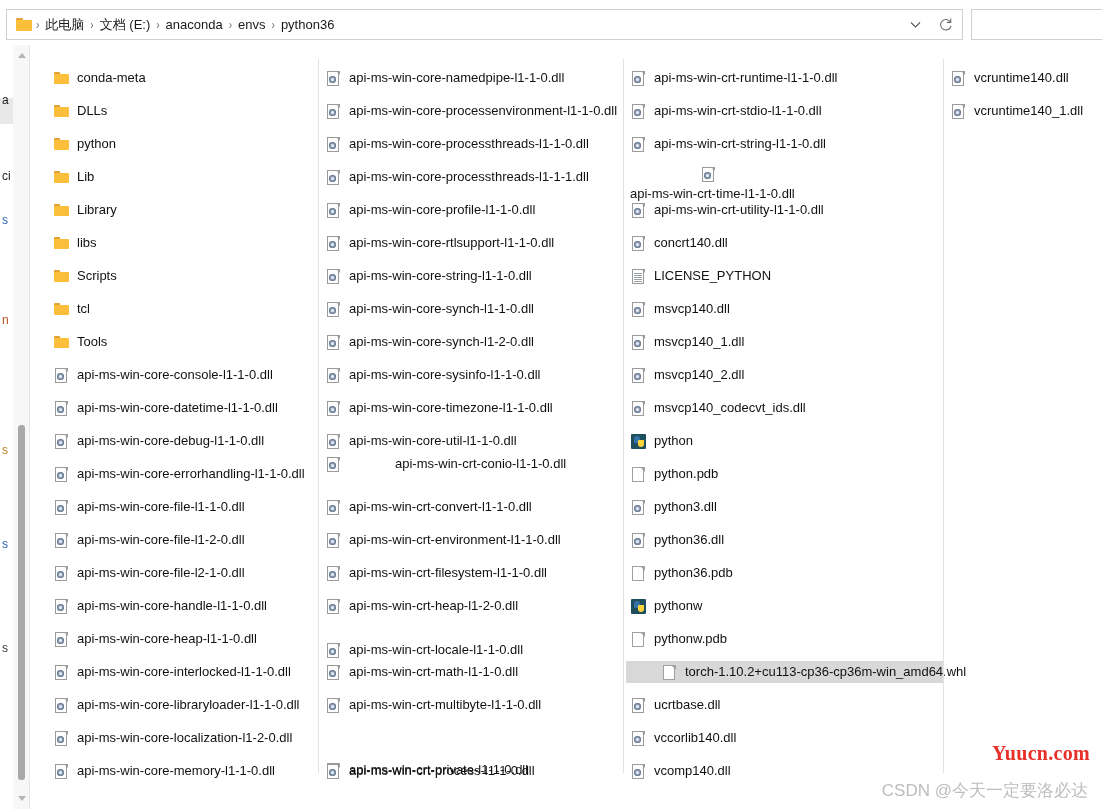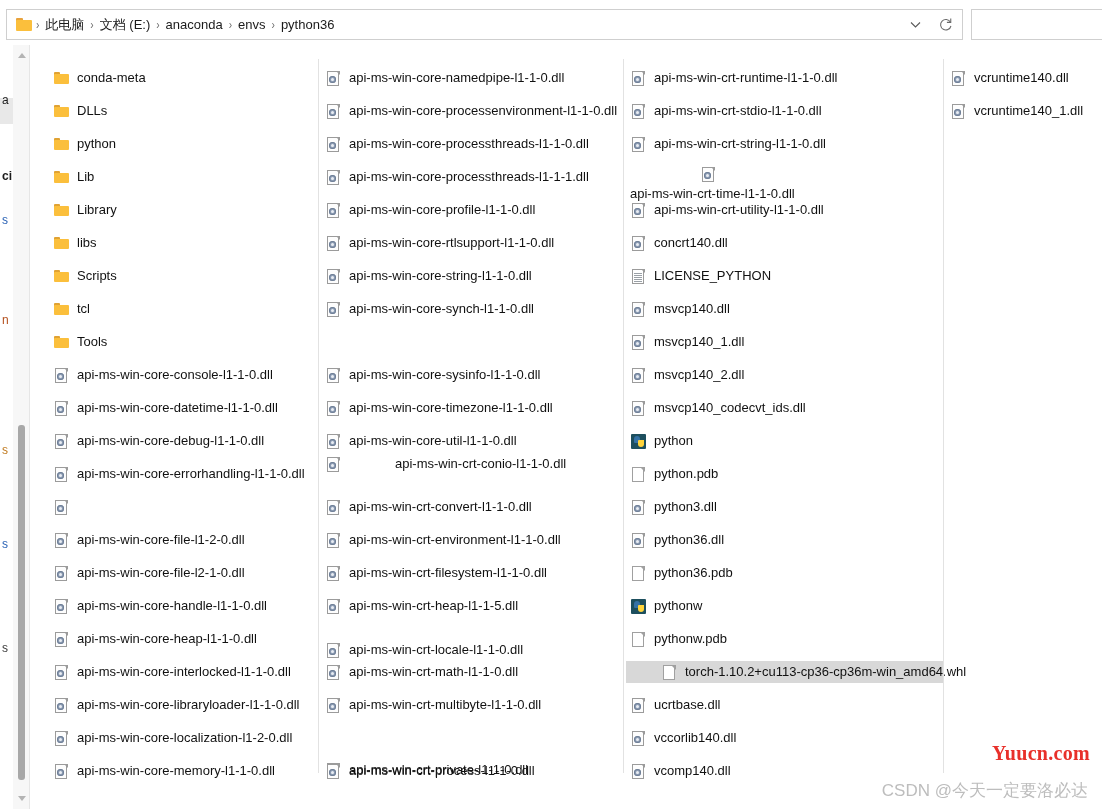--- a/index.html
+++ b/index.html
@@ -228,21 +228,21 @@
         </span>
       </div>
     </div>
 
     <input class="searchbox" type="text" placeholder="" style="">
   </div>
 
   <div class="navpane">
     <div class="sel" style="top:53px"></div>
     <div class="frag" style="top:48px;  color:#1c1c1c;">a</div>
-    <div class="frag" style="top:124px; color:#1c1c1c;font-weight:bold;">ci</div>
+    <div class="frag" style="top:124px; color:#1c1c1c;">ci</div>
     <div class="frag" style="top:168px; color:#2a62b5;">s</div>
     <div class="frag" style="top:268px; color:#b4501e;">n</div>
     <div class="frag" style="top:398px; color:#c07a1e;">s</div>
     <div class="frag" style="top:492px; color:#2a62b5;">s</div>
     <div class="frag" style="top:596px; color:#3a3a3a;">s</div>
   </div>
 
   <div class="vscroll">
     <div class="arrow up">
         <i></i>
@@ -349,20 +349,21 @@
             <span class="gear"></span>
           </span>
           <span class="label">api-ms-win-core-errorhandling-l1-1-0.dll</span>
         </div>
         <div class="item" style="top: 451px; max-width: 288px;">
           <span class="ico ico-dll">
             <span class="page"></span>
             <span class="fold"></span>
             <span class="gear"></span>
           </span>
+          <span class="label">api-ms-win-core-file-l1-1-0.dll</span>
         </div>
         <div class="item" style="top: 484px; max-width: 288px;">
           <span class="ico ico-dll">
             <span class="page"></span>
             <span class="fold"></span>
             <span class="gear"></span>
           </span>
           <span class="label">api-ms-win-core-file-l1-2-0.dll</span>
         </div>
         <div class="item" style="top: 517px; max-width: 288px;">
@@ -480,20 +481,28 @@
           <span class="label">api-ms-win-core-string-l1-1-0.dll</span>
         </div>
         <div class="item" style="top: 253px; max-width: 303px;">
           <span class="ico ico-dll">
             <span class="page"></span>
             <span class="fold"></span>
             <span class="gear"></span>
           </span>
           <span class="label">api-ms-win-core-synch-l1-1-0.dll</span>
         </div>
+        <div class="item" style="top: 286px; max-width: 303px;">
+          <span class="ico ico-dll">
+            <span class="page"></span>
+            <span class="fold"></span>
+            <span class="gear"></span>
+          </span>
+          <span class="label">api-ms-win-core-synch-l1-2-0.dll</span>
+        </div>
         <div class="item" style="top: 319px; max-width: 303px;">
           <span class="ico ico-dll">
             <span class="page"></span>
             <span class="fold"></span>
             <span class="gear"></span>
           </span>
           <span class="label">api-ms-win-core-sysinfo-l1-1-0.dll</span>
         </div>
         <div class="item" style="top: 352px; max-width: 303px;">
           <span class="ico ico-dll">
@@ -542,21 +551,21 @@
             <span class="gear"></span>
           </span>
           <span class="label">api-ms-win-crt-filesystem-l1-1-0.dll</span>
         </div>
         <div class="item" style="top: 550px; max-width: 303px;">
           <span class="ico ico-dll">
             <span class="page"></span>
             <span class="fold"></span>
             <span class="gear"></span>
           </span>
-          <span class="label">api-ms-win-crt-heap-l1-1-5.dll</span>
+          <span class="label">api-ms-win-crt-heap-l1-2-0.dll</span>
         </div>
         <div class="item" style="top: 583px; max-width: 303px; margin-top: 11px;">
           <span class="ico ico-dll">
             <span class="page"></span>
             <span class="fold"></span>
             <span class="gear"></span>
           </span>
           <span class="label">api-ms-win-crt-locale-l1-1-0.dll</span>
         </div>
         <div class="item" style="top: 616px; max-width: 303px;">

